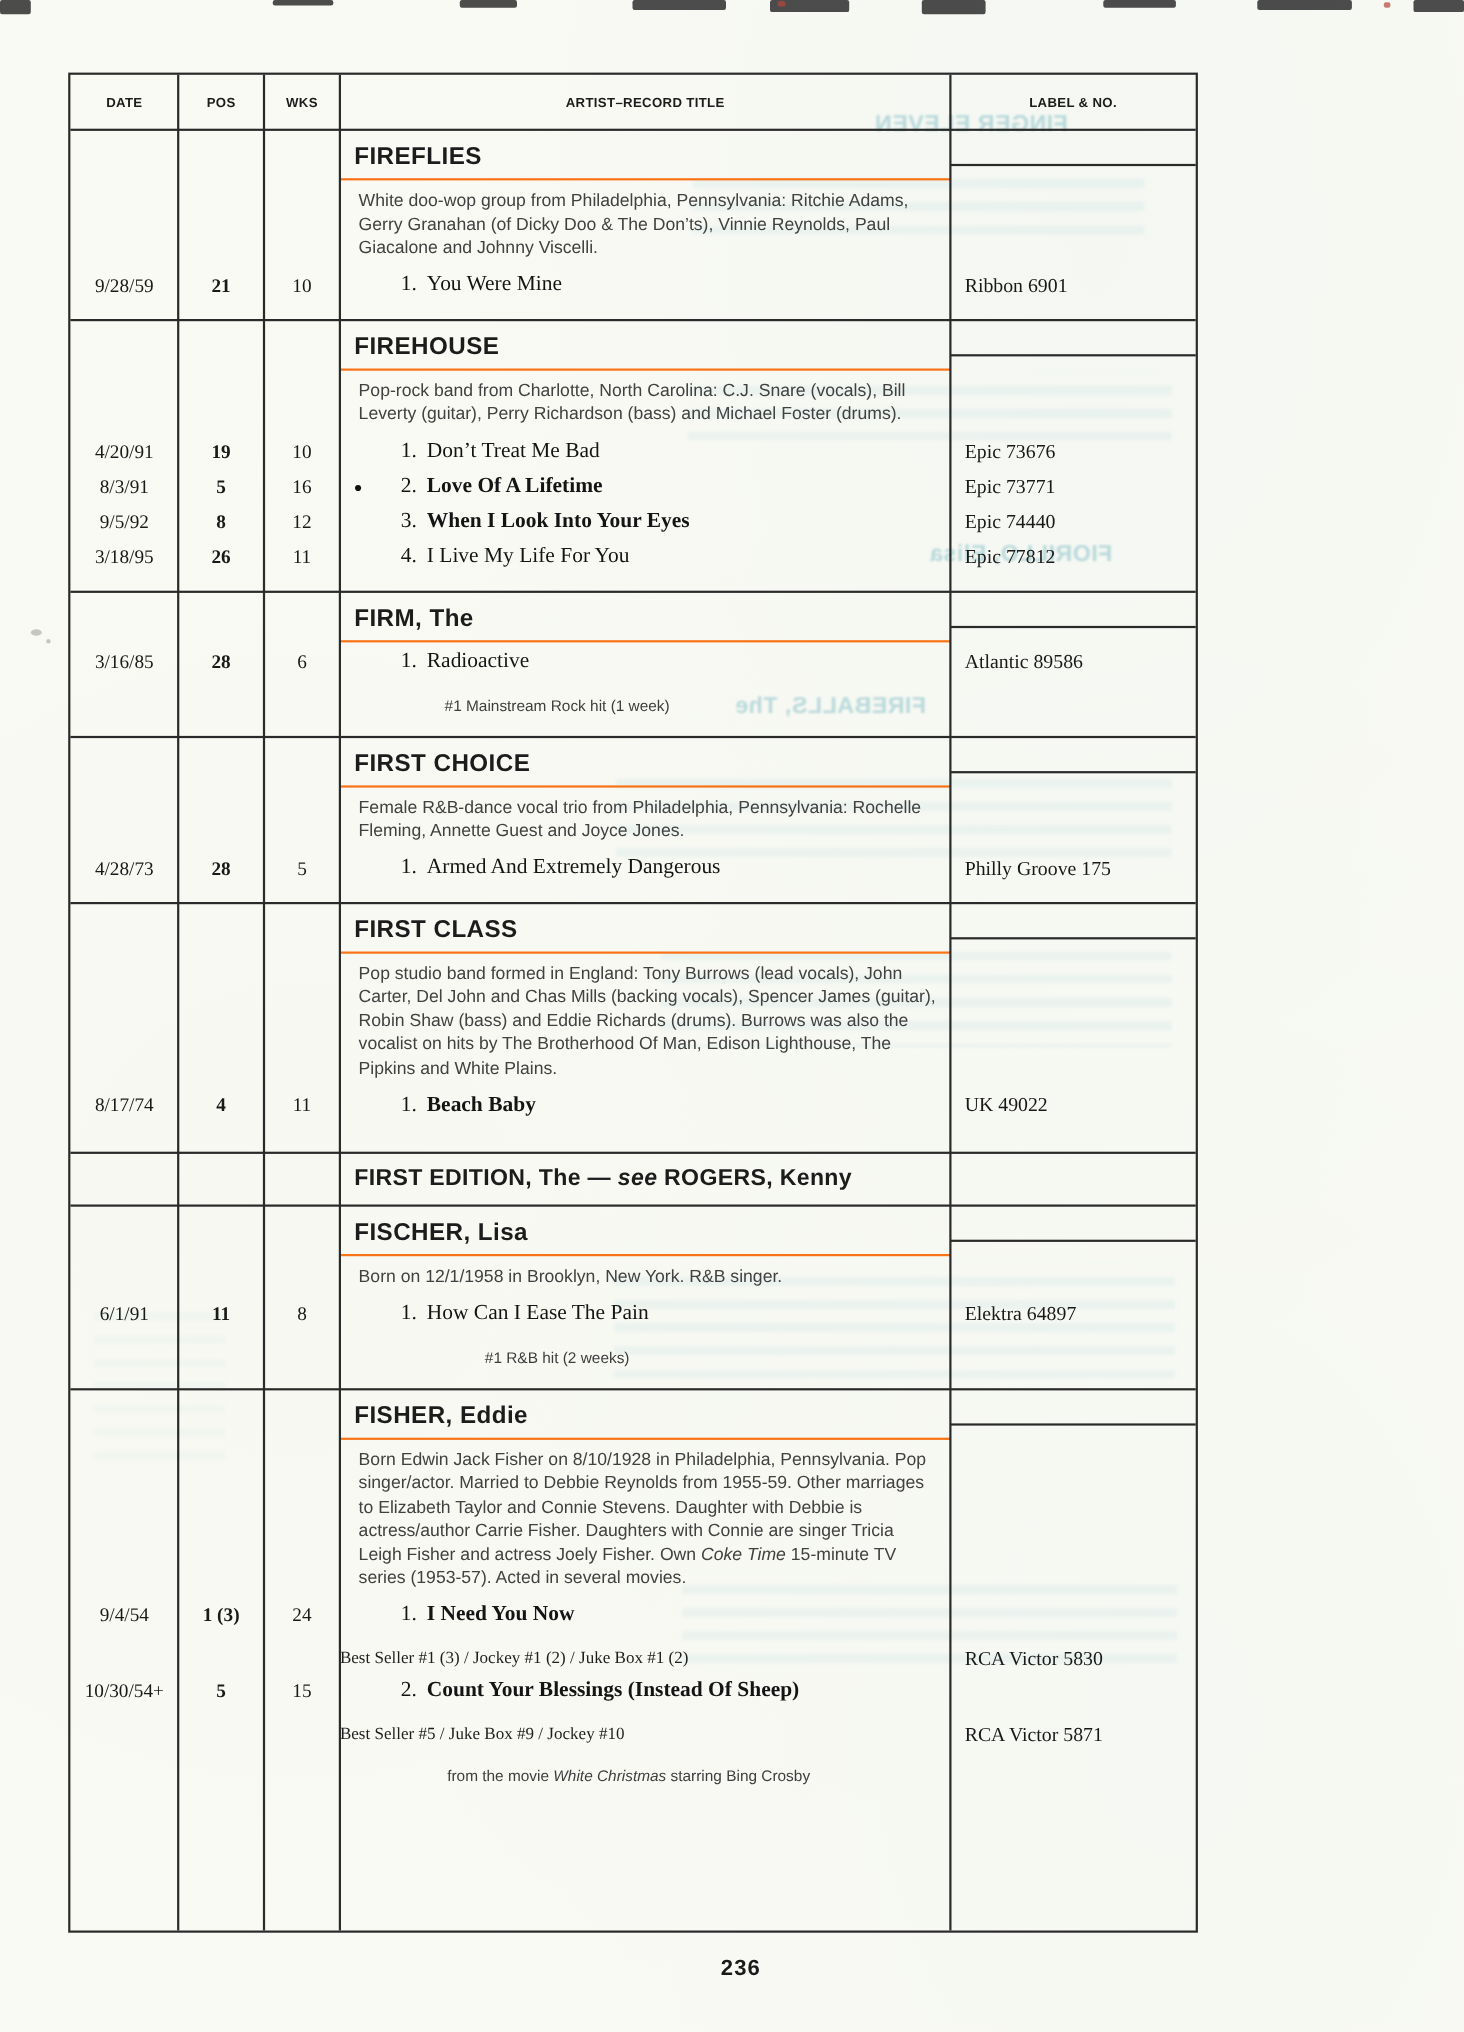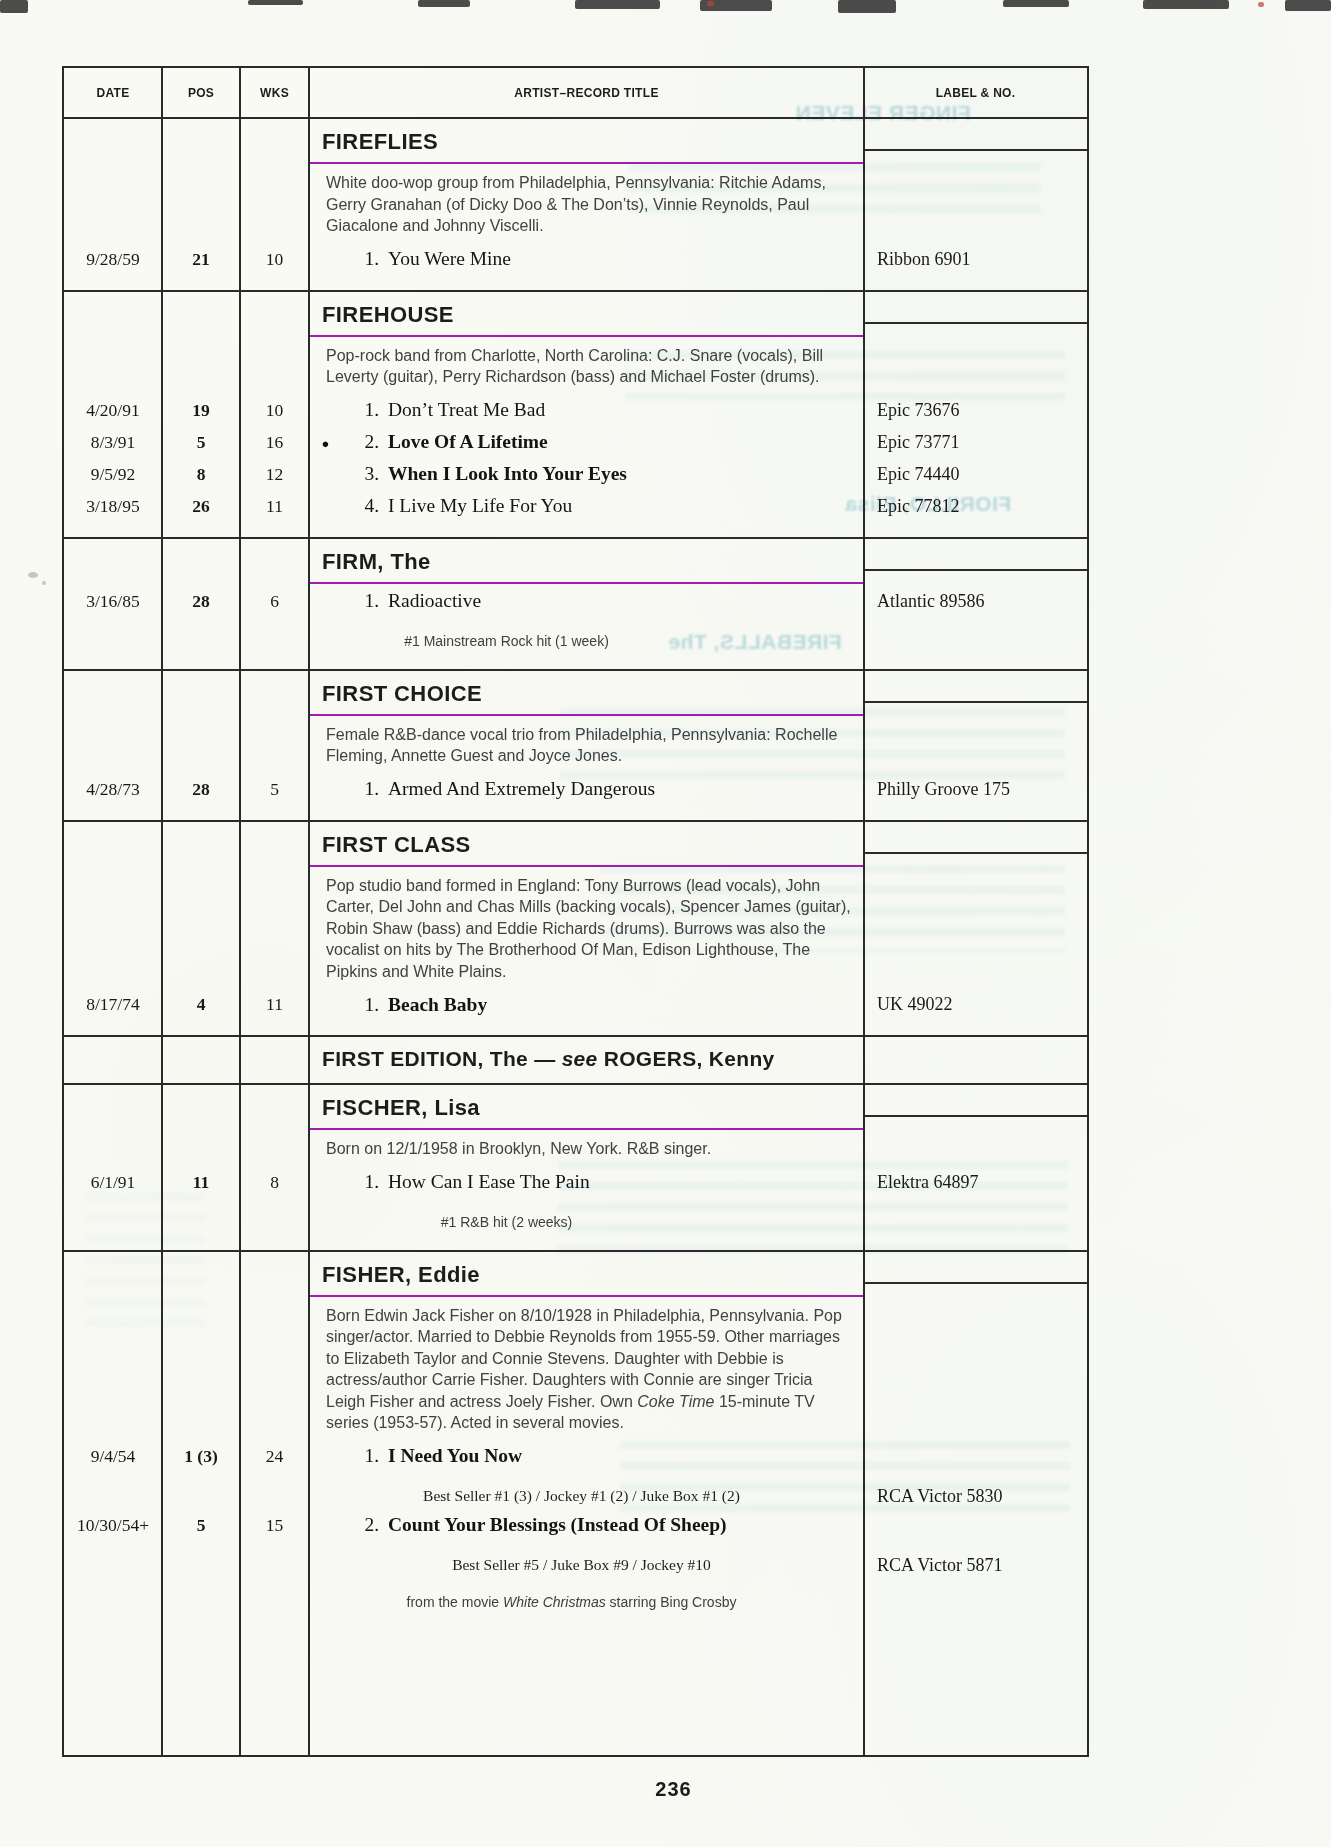--- a/index.html
+++ b/index.html
@@ -38,52 +38,52 @@
 
   .hdr{
     display:grid;grid-template-columns:98px 78px 69px 555px 223px;
     height:49px;min-height:49px;align-items:center;
     font-weight:700;font-size:12px;letter-spacing:.3px;color:#1c1c1c;
   }
   .hdr div{text-align:center;}
 
   #tbody{flex:1;display:flex;flex-direction:column;}
   .section{border-top:2px solid #2a2a2a;padding-bottom:16px;}
-  .section.sec-xref{padding-bottom:2px;}
+  .section.sec-xref{padding-bottom:2px;margin-top:12px;}
   .section:last-child{flex:1;}
 
   .row{display:grid;grid-template-columns:98px 78px 69px 555px 223px;}
   .c-date,.c-pos,.c-wks{text-align:center;font-family:"Liberation Serif",serif;font-size:17.5px;color:#191919;}
   .c-pos{font-weight:700;}
   .c-lbl{font-family:"Liberation Serif",serif;font-size:18px;color:#191919;padding-left:13px;}
 
   .row-name{padding-top:10px;}
   .row-name .c-lbl{position:relative;}
   .row-name .c-lbl::after{content:"";position:absolute;left:0;right:0;bottom:13px;height:2px;background:#2a2a2a;}
   .name-cell{
     font-family:"Liberation Sans",sans-serif;font-weight:700;font-size:22px;letter-spacing:.4px;
-    color:#1c1c1c;padding:0 0 7px 13px;border-bottom:2px solid #a21caf;
+    color:#1c1c1c;padding:0 0 7px 13px;border-bottom:2px solid #f97316;
   }
 
   .bio-cell{font-size:16px;line-height:21.5px;color:#414141;padding:8px 12px 5px 17px;}
   .bio-cell i{color:#414141;}
 
   .row-song{align-items:center;min-height:29px;margin-top:3px;}
   .song-art{display:flex;align-items:baseline;}
   .gut{width:33px;min-width:33px;text-align:center;font-size:13px;color:#111;}
   .num,.t{font-family:"Liberation Serif",serif;font-size:19.5px;color:#141414;}
   .num{width:37px;min-width:37px;text-align:right;margin-right:9px;}
   .t.b{font-weight:700;}
 
   .row-note{min-height:23px;align-items:center;margin-top:14px;}
   .note-sans{font-size:14px;color:#3e3e3e;}
   .note-serif{font-family:"Liberation Serif",serif;font-size:15.5px;color:#1e1e1e;}
   .a-center{text-align:center;padding-right:30px;}
   .a-center-left{text-align:center;padding-right:160px;}
-  .a-right{text-align:center;padding-right:10px;}
+  .a-right{text-align:left;padding-right:10px;}
 
   .xref{font-weight:700;font-size:21px;letter-spacing:.3px;color:#1c1c1c;padding:10px 0 10px 13px;}
 
   .footer{
     position:absolute;left:16px;right:0;top:1778px;text-align:center;
     font-weight:700;font-size:20px;letter-spacing:1px;color:#1a1a1a;z-index:1;
   }
 </style>
 </head>
 <body>

